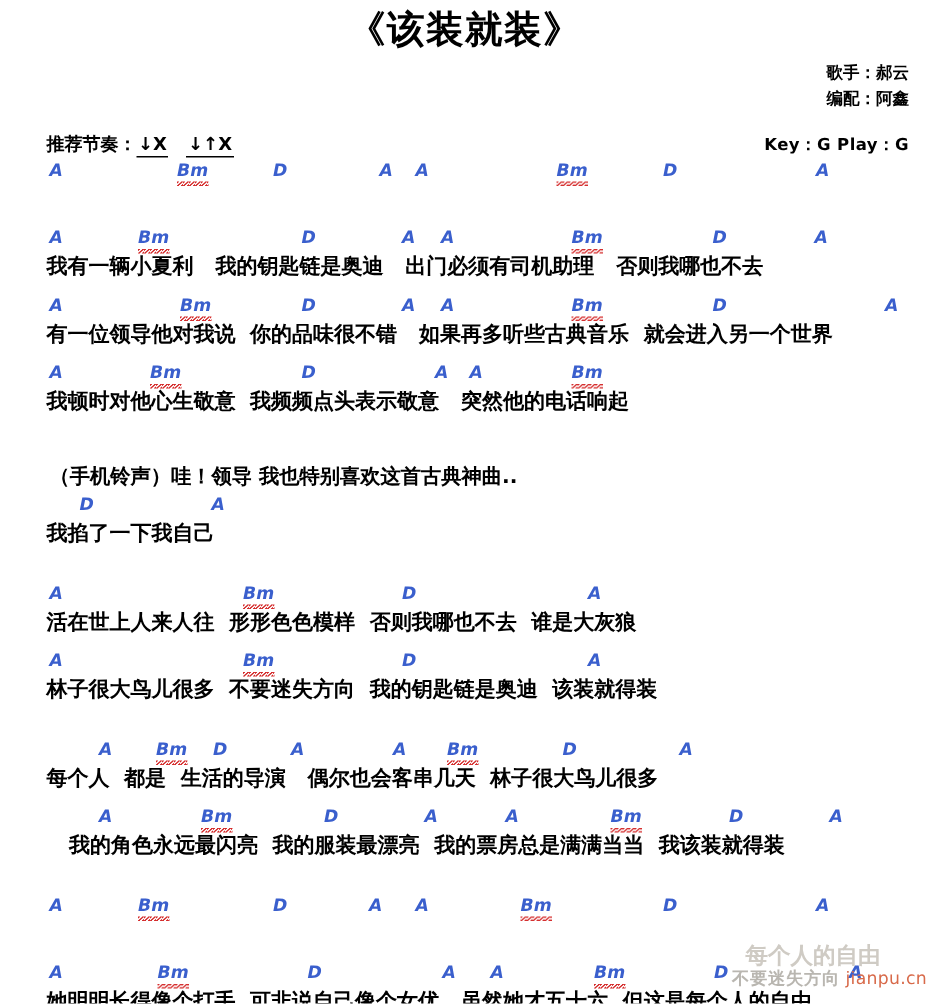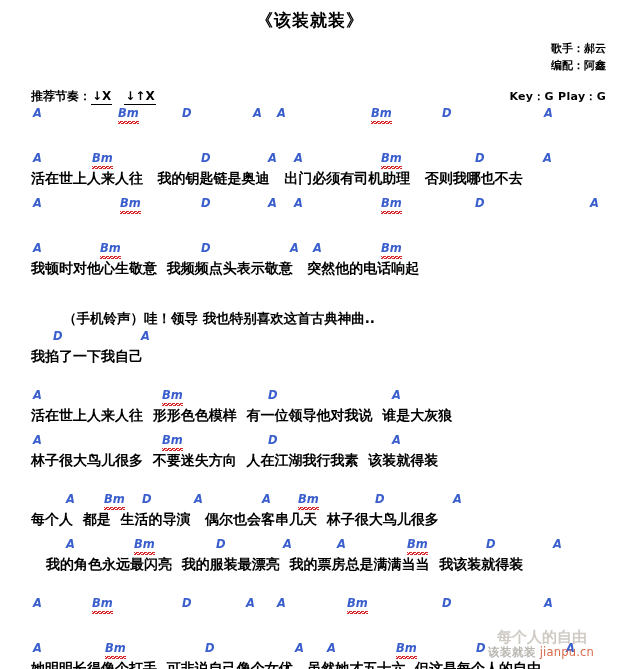--- a/index.html
+++ b/index.html
@@ -14,21 +14,21 @@
     position: relative;
     overflow: hidden;
     font-family: "DejaVu Sans", "Liberation Sans", sans-serif;
     color: #000000;
   }
 
   
   .title {
     text-align: center;
     font-family: "DejaVu Serif", "Liberation Serif", serif;
-    font-size: 17px;
+    font-size: 25px;
     font-weight: bold;
     letter-spacing: 1px;
     padding-top: 6px;
     line-height: 28px;
   }
 
   
   .credits {
     position: absolute;
     right: 14px;
@@ -198,76 +198,77 @@
         <div class="chords">
           <span class="chord" style="left: 33px;">A</span>
           <span class="chord sp" style="left: 92px;">Bm</span>
           <span class="chord" style="left: 201px;">D</span>
           <span class="chord" style="left: 268px;">A</span>
           <span class="chord" style="left: 294px;">A</span>
           <span class="chord sp" style="left: 381px;">Bm</span>
           <span class="chord" style="left: 475px;">D</span>
           <span class="chord" style="left: 543px;">A</span>
         </div>
-        <div class="lyrics" style="padding-left: 31px;">活在世上人来人往   我的钥匙链是奥迪   出门必须有司机助理   否则我哪也不去</div>
+        <div class="lyrics" style="padding-left: 31px;">我有一辆小夏利   我的钥匙链是奥迪   出门必须有司机助理   否则我哪也不去</div>
       </div>
       <div class="line">
         <div class="chords">
           <span class="chord" style="left: 33px;">A</span>
           <span class="chord sp" style="left: 120px;">Bm</span>
           <span class="chord" style="left: 201px;">D</span>
           <span class="chord" style="left: 268px;">A</span>
           <span class="chord" style="left: 294px;">A</span>
           <span class="chord sp" style="left: 381px;">Bm</span>
           <span class="chord" style="left: 475px;">D</span>
           <span class="chord" style="left: 590px;">A</span>
         </div>
+        <div class="lyrics" style="padding-left: 31px;">有一位领导他对我说  你的品味很不错   如果再多听些古典音乐  就会进入另一个世界</div>
       </div>
       <div class="line">
         <div class="chords">
           <span class="chord" style="left: 33px;">A</span>
           <span class="chord sp" style="left: 100px;">Bm</span>
           <span class="chord" style="left: 201px;">D</span>
           <span class="chord" style="left: 290px;">A</span>
           <span class="chord" style="left: 313px;">A</span>
           <span class="chord sp" style="left: 381px;">Bm</span>
         </div>
         <div class="lyrics" style="padding-left: 31px;">我顿时对他心生敬意  我频频点头表示敬意   突然他的电话响起</div>
       </div>
     </div>
     <div class="spacer-md"></div>
     <div class="stanza">
-      <div class="spoken" style="padding-left: 63px;">（手机铃声）哇！领导 我也特别喜欢这首古典神曲..</div>
+      <div class="spoken" style="padding-left: 33px;">（手机铃声）哇！领导 我也特别喜欢这首古典神曲..</div>
       <div class="line">
         <div class="chords">
           <span class="chord" style="left: 53px;">D</span>
           <span class="chord" style="left: 141px;">A</span>
         </div>
         <div class="lyrics" style="padding-left: 31px;">我掐了一下我自己</div>
       </div>
     </div>
     <div class="spacer-sm"></div>
     <div class="stanza">
       <div class="line">
         <div class="chords">
           <span class="chord" style="left: 33px;">A</span>
           <span class="chord sp" style="left: 162px;">Bm</span>
           <span class="chord" style="left: 268px;">D</span>
           <span class="chord" style="left: 392px;">A</span>
         </div>
-        <div class="lyrics" style="padding-left: 31px;">活在世上人来人往  形形色色模样  有一位领导他对我说  谁是大灰狼</div>
+        <div class="lyrics" style="padding-left: 31px;">活在世上人来人往  形形色色模样  否则我哪也不去  谁是大灰狼</div>
       </div>
       <div class="line">
         <div class="chords">
           <span class="chord" style="left: 33px;">A</span>
           <span class="chord sp" style="left: 162px;">Bm</span>
           <span class="chord" style="left: 268px;">D</span>
           <span class="chord" style="left: 392px;">A</span>
         </div>
-        <div class="lyrics" style="padding-left: 31px;">林子很大鸟儿很多  不要迷失方向  人在江湖我行我素  该装就得装</div>
+        <div class="lyrics" style="padding-left: 31px;">林子很大鸟儿很多  不要迷失方向  我的钥匙链是奥迪  该装就得装</div>
       </div>
     </div>
     <div class="spacer-sm"></div>
     <div class="stanza">
       <div class="line">
         <div class="chords">
           <span class="chord" style="left: 66px;">A</span>
           <span class="chord sp" style="left: 104px;">Bm</span>
           <span class="chord" style="left: 142px;">D</span>
           <span class="chord" style="left: 194px;">A</span>
@@ -317,15 +318,15 @@
           <span class="chord" style="left: 476px;">D</span>
           <span class="chord" style="left: 566px;">A</span>
         </div>
         <div class="lyrics" style="padding-left: 31px;">她明明长得像个打手  可非说自己像个女优   虽然她才五十六  但这是每个人的自由</div>
       </div>
     </div>
   </div>
 
 <div class="wm-ghost">每个人的自由</div>
 <div class="watermark">
-  <span class="wm-cn">该装就装</span>
+  <span class="wm-cn">不要迷失方向</span>
   <span class="wm-en">jianpu.cn</span>
 </div>
 
 </body></html>

